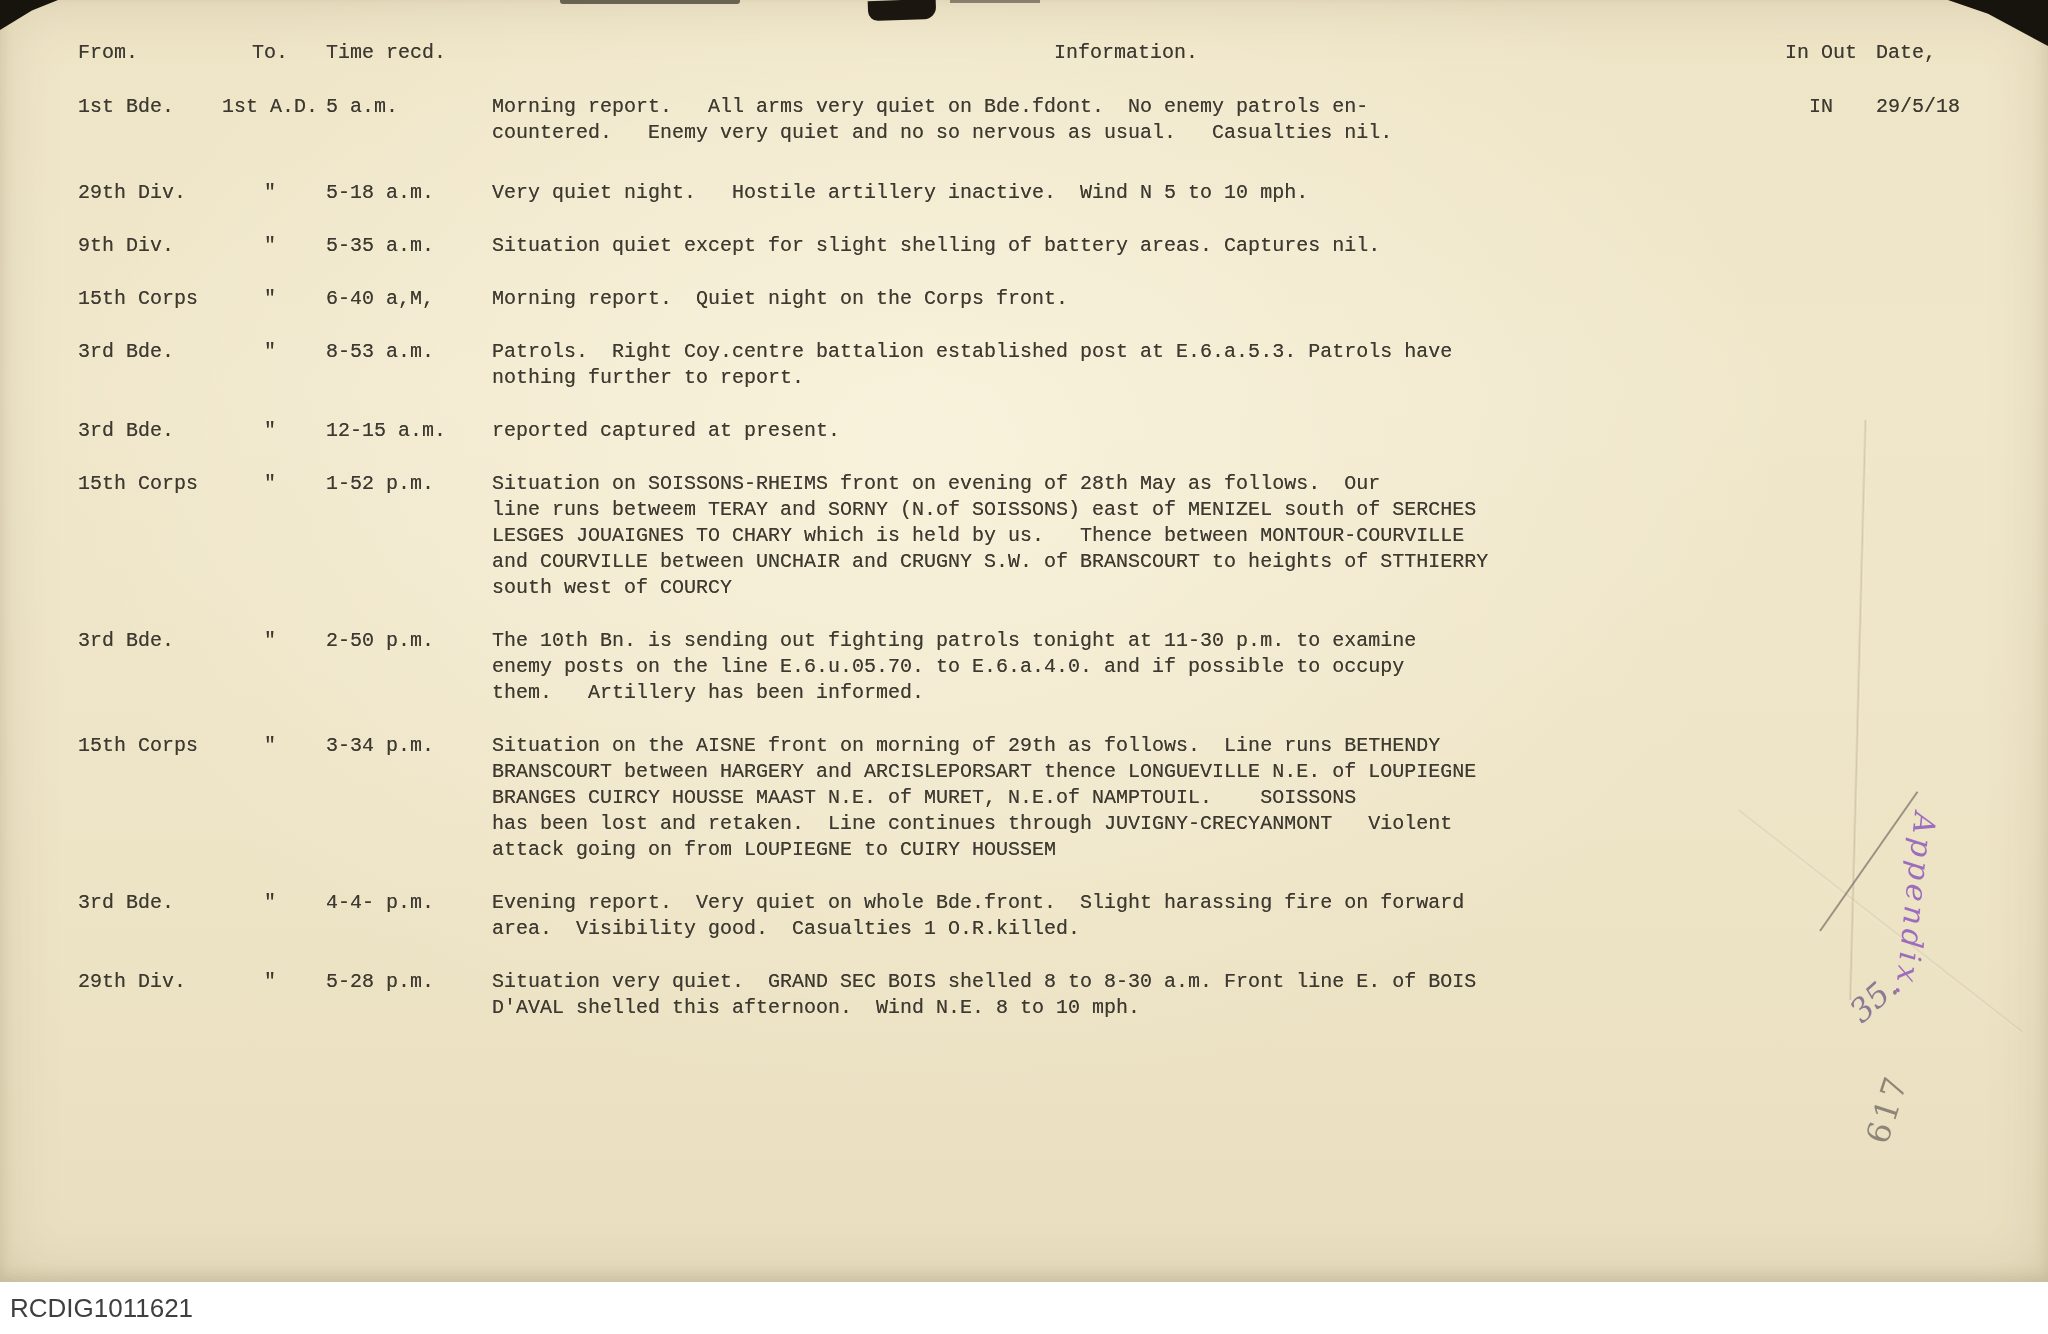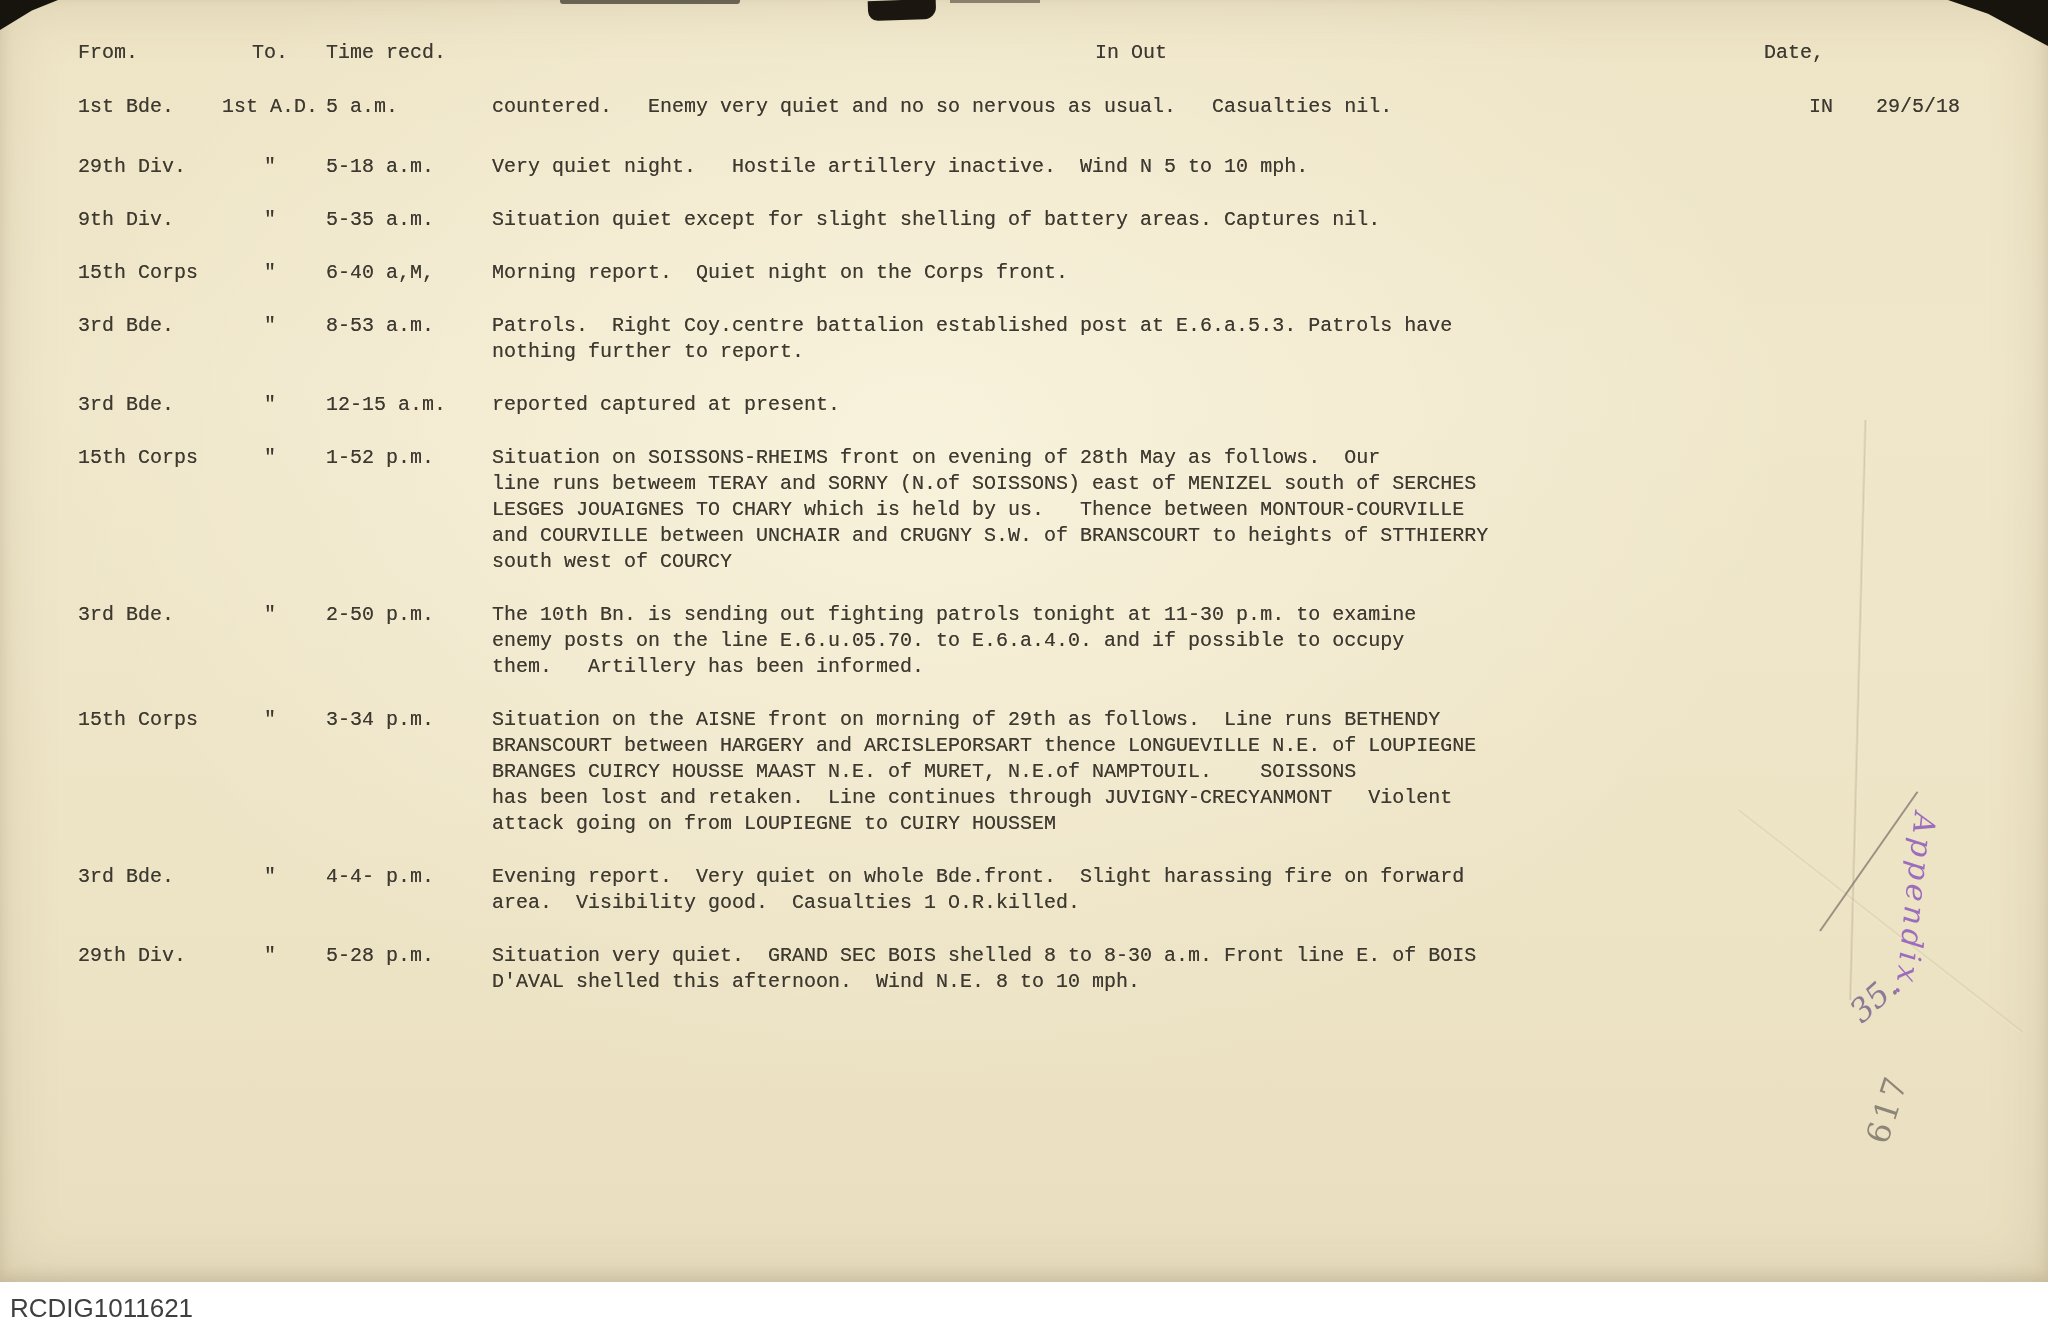--- a/index.html
+++ b/index.html
@@ -115,31 +115,32 @@
     <div class="crease-v"></div>
     <div class="crease-d"></div>
 
     <div class="doc">
 
       <div class="row header-row">
         <div class="col-pad"></div>
         <div class="col-from">From.</div>
         <div class="col-to">To.</div>
         <div class="col-time">Time recd.</div>
+        <div class="col-info col-info-header">Information.</div>
         <div class="col-inout">In Out</div>
         <div class="col-date">Date,</div>
       </div>
 
       <div id="entries">
   <div class="row entry entry-gap-lg">
     <div class="col-pad"></div>
     <div class="col-from">1st Bde.</div>
     <div class="col-to">1st A.D.</div>
     <div class="col-time">5 a.m.</div>
-    <div class="col-info"><div class="info-line">countered.   Enemy very quiet and no so nervous as usual.   Casualties nil.</div></div>
+    <div class="col-info"><div class="info-line">Morning report.   All arms very quiet on Bde.fdont.  No enemy patrols en-</div><div class="info-line">countered.   Enemy very quiet and no so nervous as usual.   Casualties nil.</div></div>
     <div class="col-inout">IN</div>
     <div class="col-date">29/5/18</div>
   </div>
 
   <div class="row entry">
     <div class="col-pad"></div>
     <div class="col-from">29th Div.</div>
     <div class="col-to">"</div>
     <div class="col-time">5-18 a.m.</div>
     <div class="col-info"><div class="info-line">Very quiet night.   Hostile artillery inactive.  Wind N 5 to 10 mph.</div></div>

